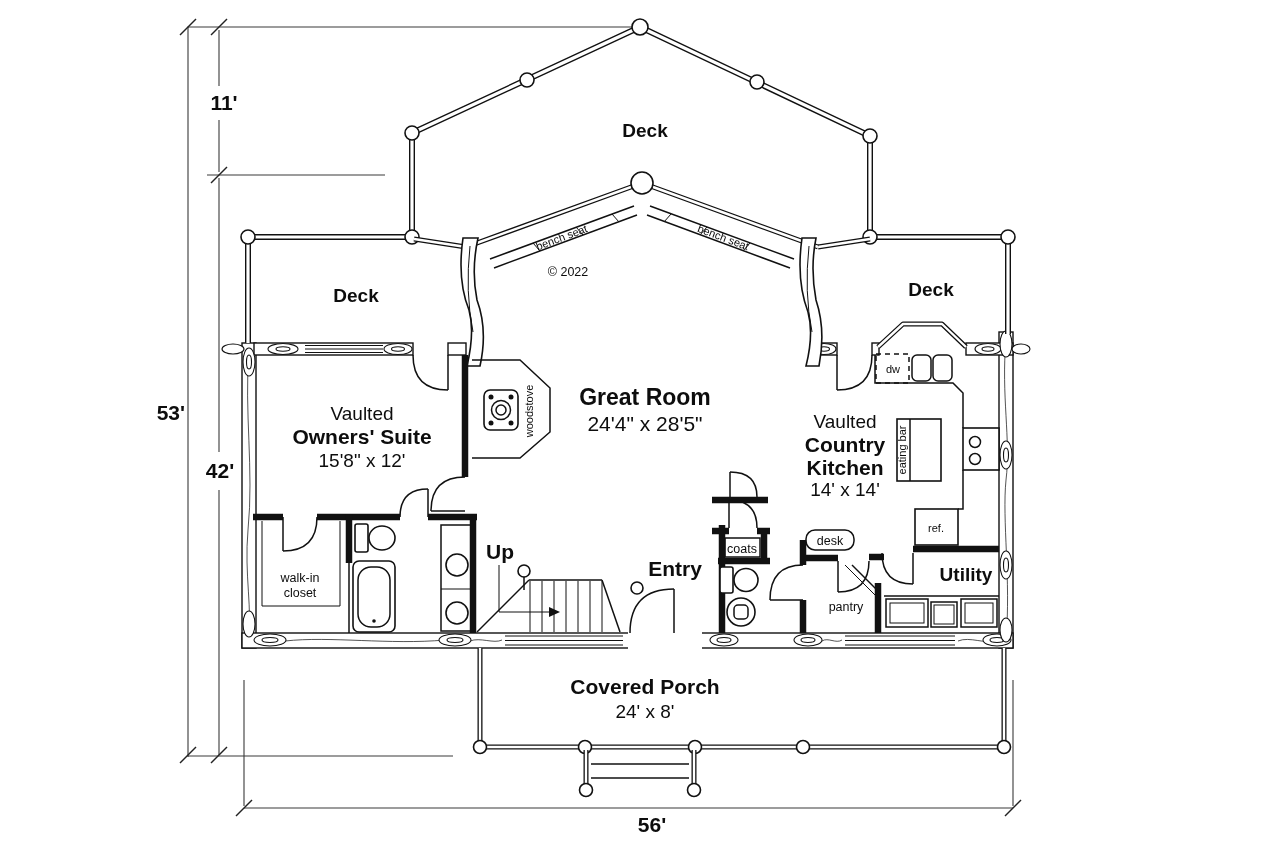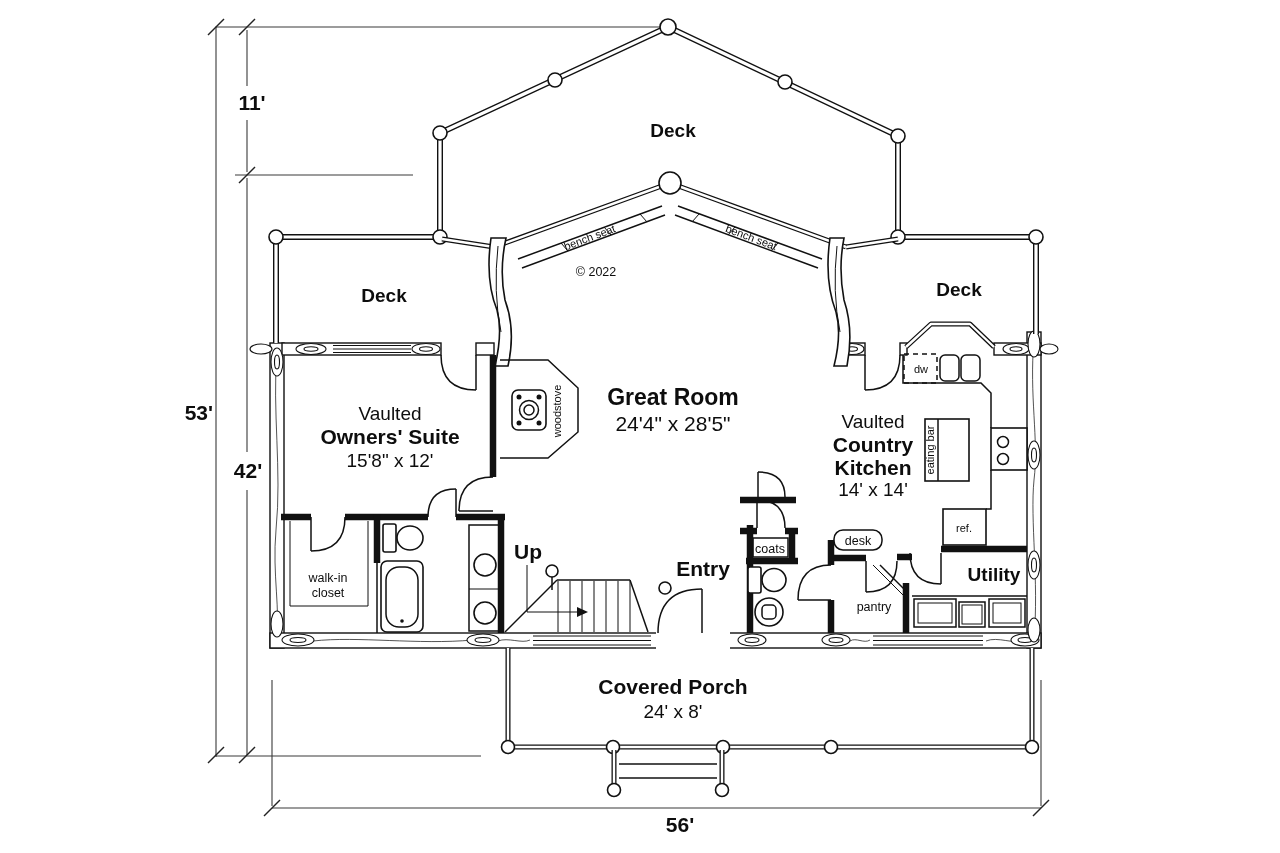--- a/index.html
+++ b/index.html
@@ -1,16 +1,16 @@
 <!DOCTYPE html>
 <html><head>
 <meta charset="utf-8">
 <style>
   html,body{margin:0;padding:0;background:#fff;}
-  .stage{position:relative;width:1144px;height:853px;background:#fff;overflow:hidden;padding-left:28px;}
+  .stage{position:relative;width:1144px;height:853px;background:#fff;overflow:hidden;}
   svg{display:block}
   text{fill:#0d0d0d;font-family:"Liberation Sans",sans-serif;}
   .mid{text-anchor:middle;}
   .end{text-anchor:end;}
   .dimtxt{font-size:21px;font-weight:bold;}
   .roomL{font-size:21px;font-weight:bold;}
   .room{font-size:19px;}
   .deckL{font-size:19px;font-weight:bold;}
   .sm{font-size:12.5px;}
   .xs{font-size:11px;}

